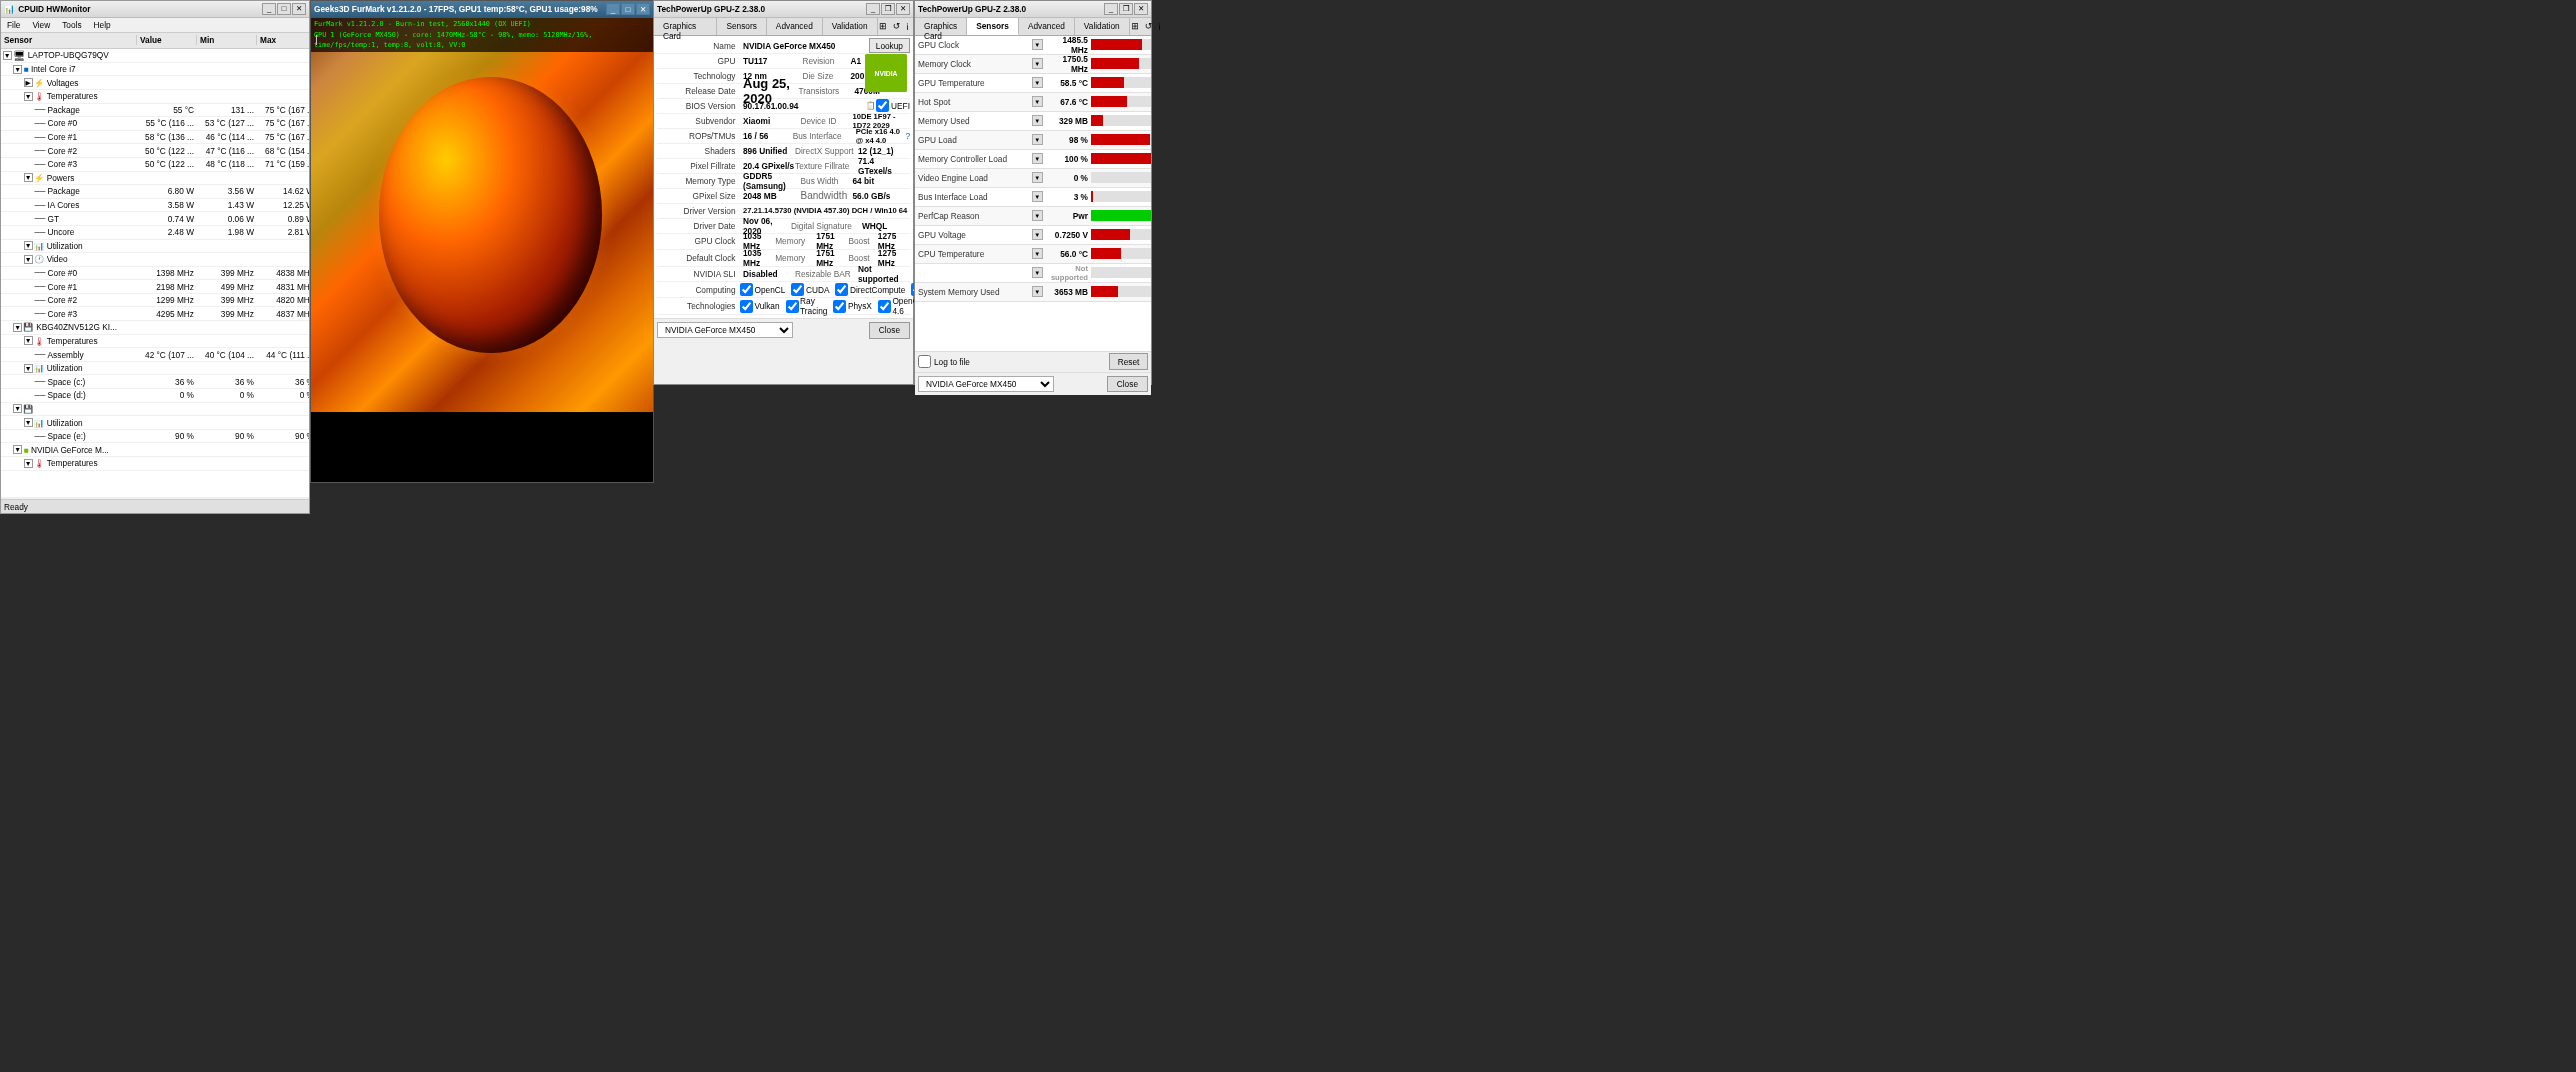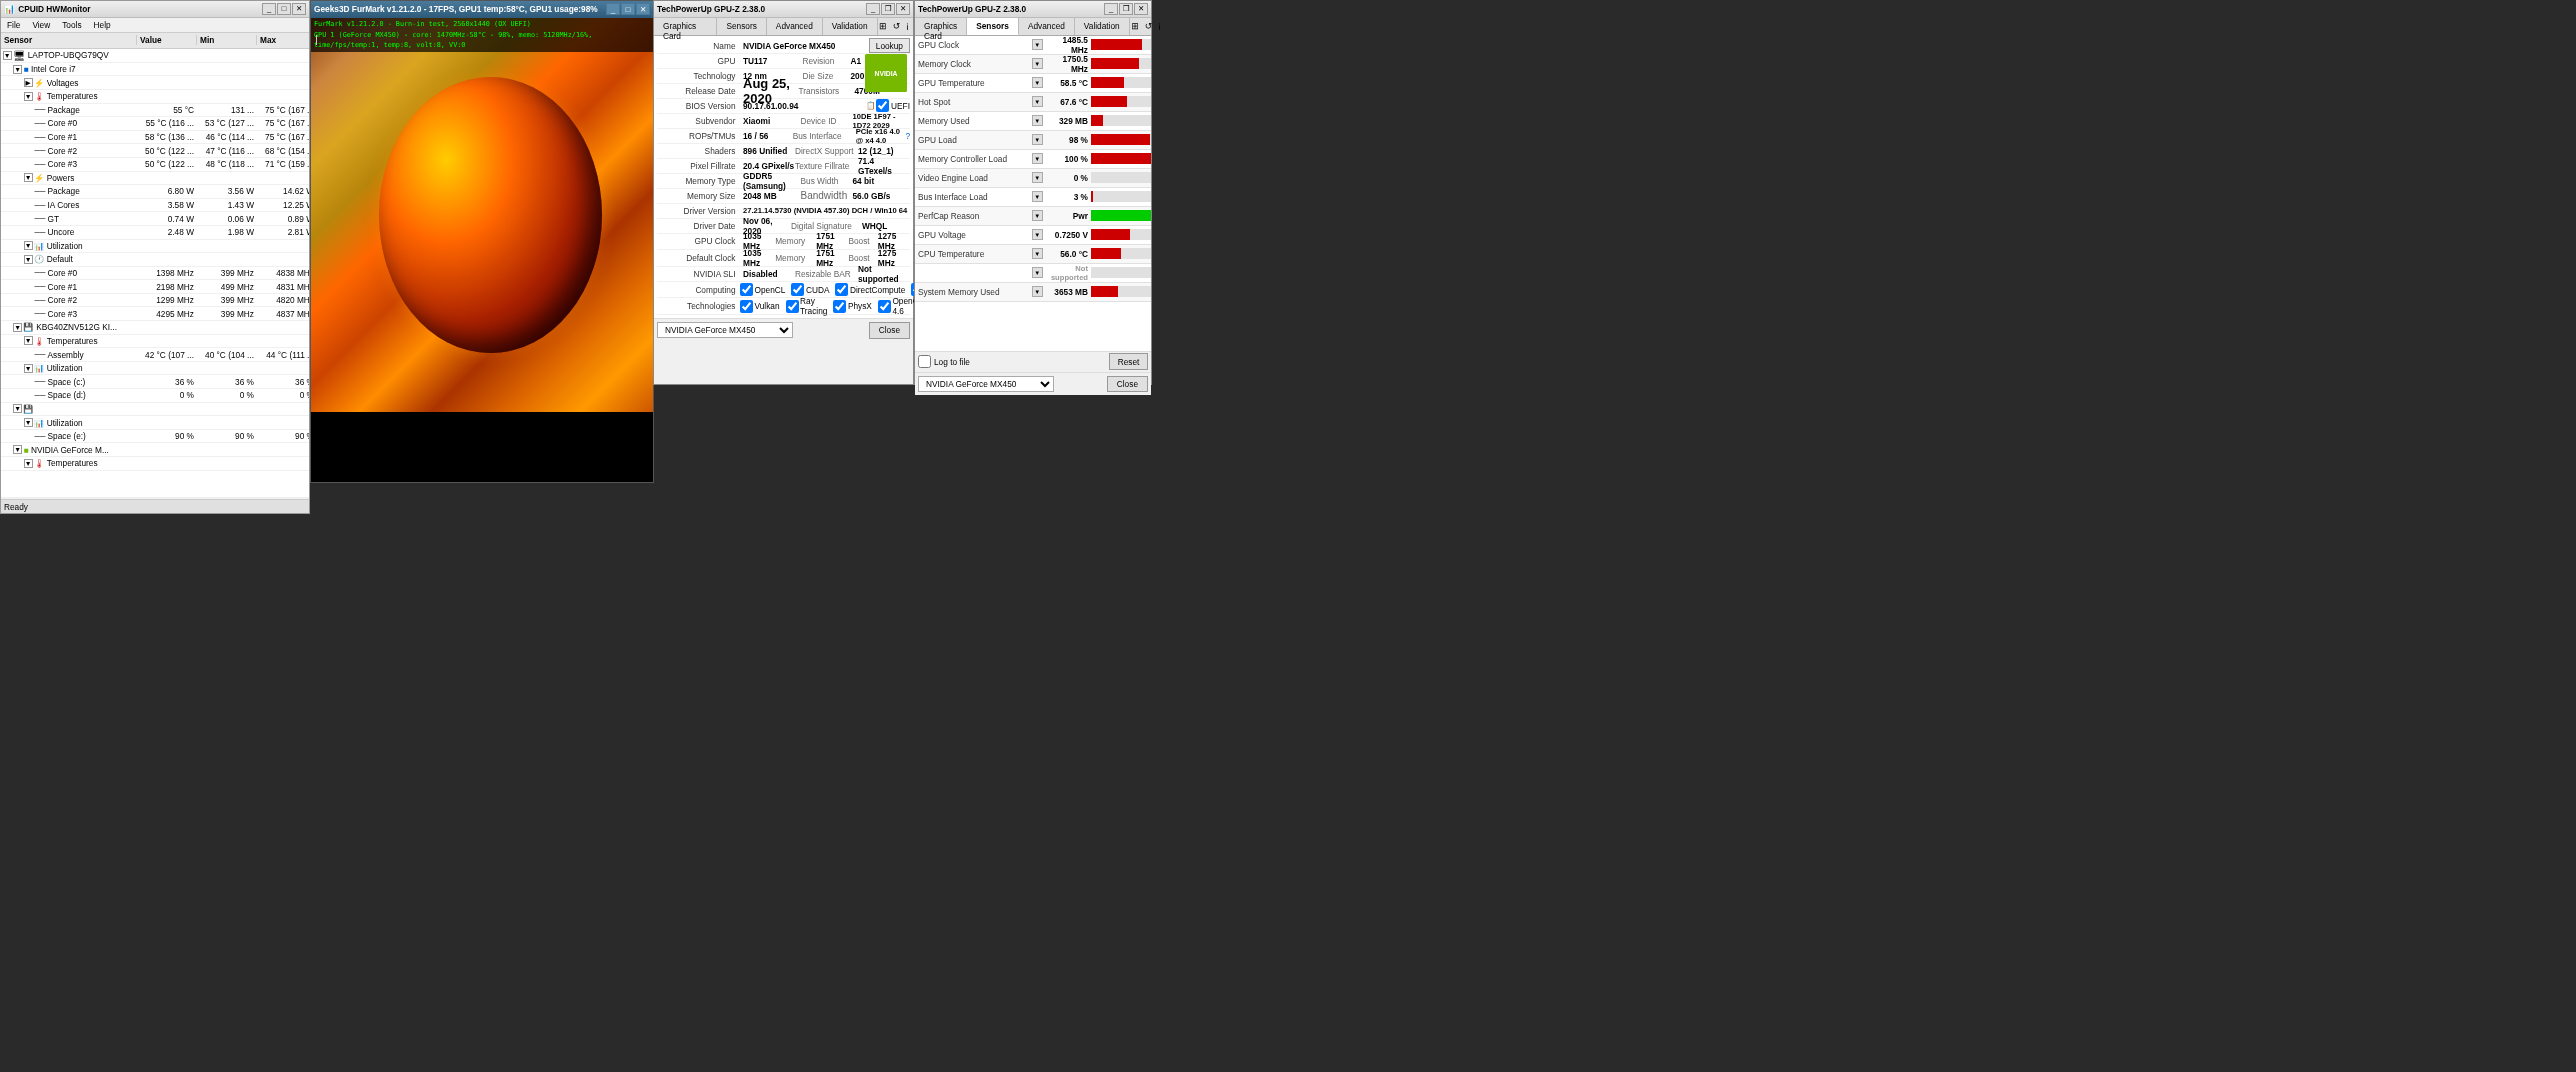--- a/index.html
+++ b/index.html
@@ -626,21 +626,21 @@
         <span style="font-size:8.3px;margin-right:2.3px;color:#0066cc;">📊</span>
         <span>Utilization</span>
       </div>
     </div>
 
     <div class="tree-item">
       <div class="tree-item-label">
         <span style="width:21px;display:inline-block;"></span>
         <span class="expand-icon">▼</span>
         <span style="font-size:8.3px;margin-right:2.3px;color:#006600;">🕐</span>
-        <span>Default</span>
+        <span>Video</span>
       </div>
     </div>
 
     <div class="tree-item">
       <div class="tree-item-label">
         <span style="width:32px;display:inline-block;"></span>
         <span style="font-size:7.6px;margin-right:2.3px;">──</span>
         <span>Core #0</span>
       </div>
       <span class="tree-item-value">1398 MHz</span>
@@ -893,21 +893,21 @@
     </div>
 
     <div class="gpuz-row">
       <span class="gpuz-label">Memory Type</span>
       <span class="gpuz-value" style="width:76px;">GDDR5 (Samsung)</span>
       <span style="font-size:8.3px;color:#666;width:49px;">Bus Width</span>
       <span class="gpuz-value">64 bit</span>
     </div>
 
     <div class="gpuz-row">
-      <span class="gpuz-label">Memory Size</span>
+      <span class="gpuz-label">GPixel Size</span>
       <span class="gpuz-value" style="width:53px;">2048 MB</span>
       <span style="font-size:10px;color:#666;width:49px;">Bandwidth</span>
       <span class="gpuz-value">56.0 GB/s</span>
     </div>
 
     <div class="gpuz-row">
       <span class="gpuz-label">Driver Version</span>
       <span class="gpuz-value" style="font-size:7.6px;">27.21.14.5730 (NVIDIA 457.30) DCH / Win10 64</span>
     </div>
 

